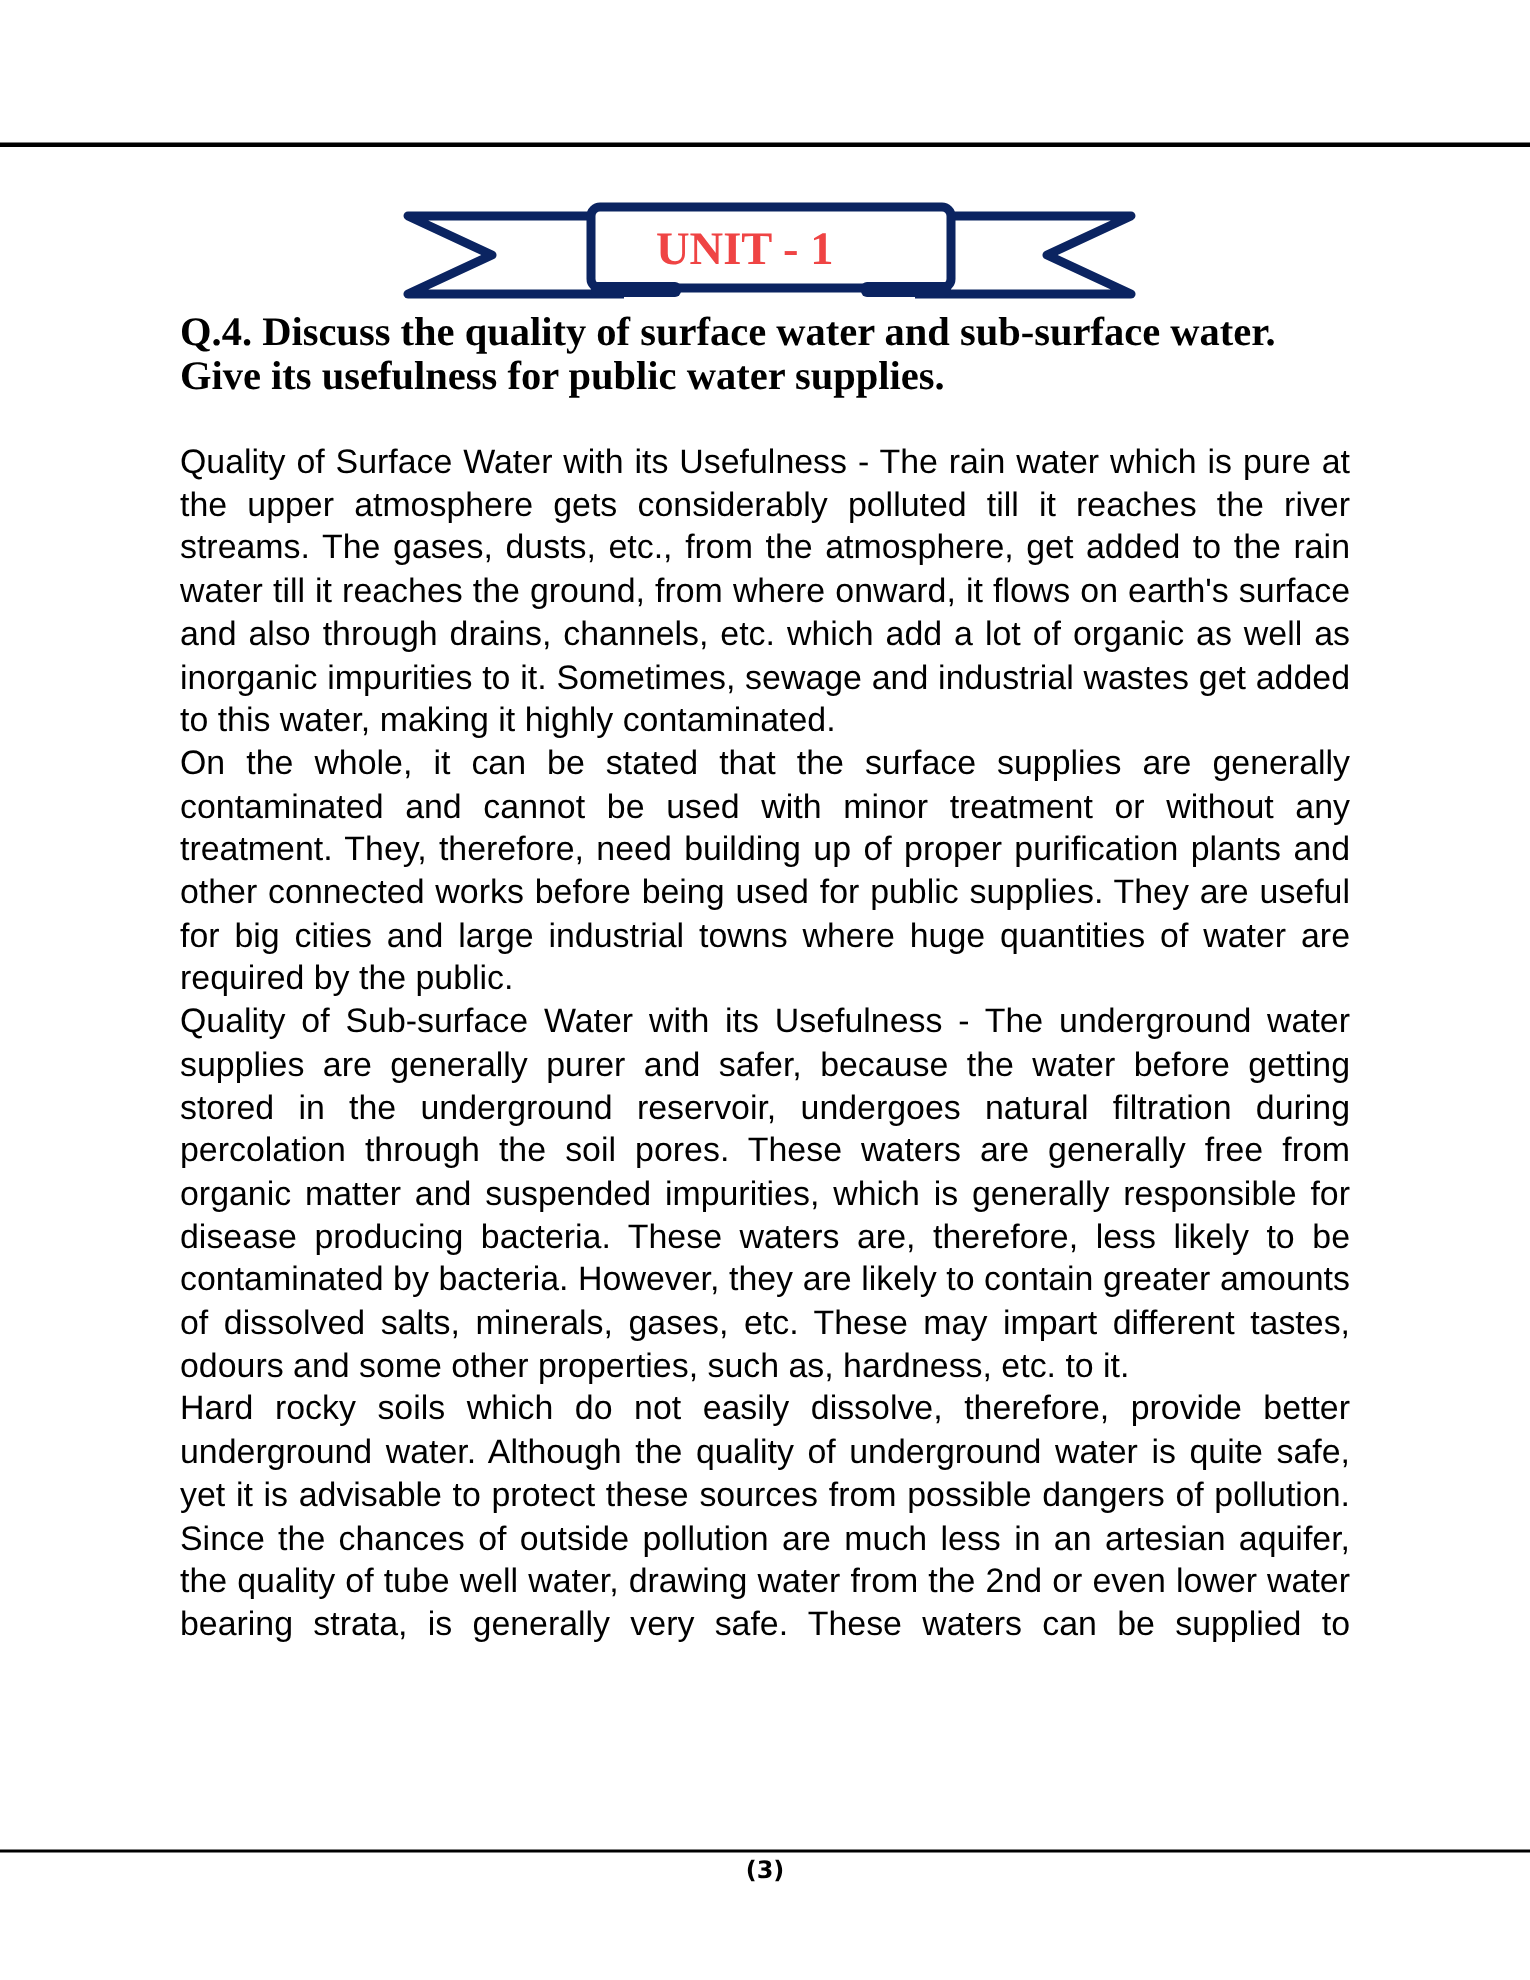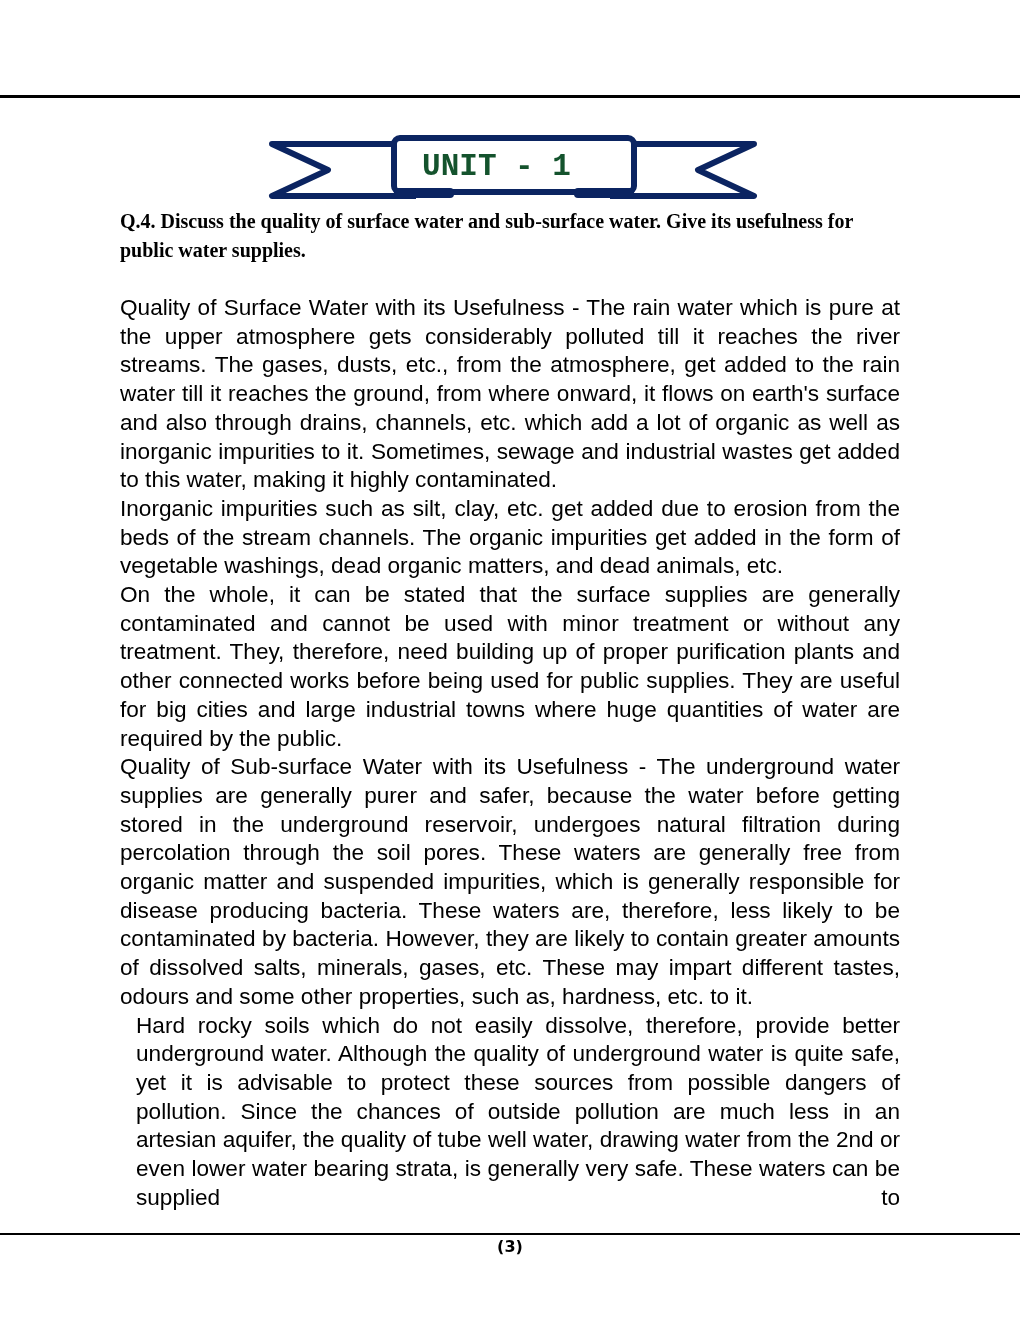--- a/index.html
+++ b/index.html
@@ -3,34 +3,34 @@
   <meta charset="utf-8">
   <style>
     html, body { margin: 0; padding: 0; background: #ffffff; }
     body { width: 1020px; height: 1320px; position: relative; overflow: hidden; }
     .rule-top { position: absolute; left: 0; top: 95px; width: 1020px; height: 3px; background: #000; }
     .rule-bottom { position: absolute; left: 0; top: 1233px; width: 1020px; height: 2px; background: #000; }
     .banner { position: absolute; left: 266px; top: 130px; width: 494px; height: 76px; }
     .banner-title {
       position: absolute; left: 392px; top: 140px; width: 209px; height: 52px;
       display: flex; align-items: center; justify-content: center;
-      font-family: Liberation Mono, monospace; font-weight: bold; font-size: 31px; color: #14532d;
+      font-family: Liberation Serif, serif; font-weight: bold; font-size: 31px; color: #ef4444;
     }
     .question {
       position: absolute; left: 120px; top: 207px; width: 760px;
-      font-family: "Liberation Serif", serif; font-weight: bold; font-size: 20px; line-height: 29px; color: #000;
+      font-family: "Liberation Serif", serif; font-weight: bold; font-size: 27px; line-height: 29px; color: #000;
       margin: 0;
     }
     .content {
       position: absolute; left: 120px; top: 294px; width: 780px;
       font-family: Liberation Sans, sans-serif; font-size: 22.6px; line-height: 28.7px; color: #000;
       text-align: justify;
     }
     .content p { margin: 0; }
-    .content p.last { text-align-last: justify; margin-left: 16px; }
+    .content p.last { text-align-last: justify; }
     .page-number {
       position: absolute; left: 0; top: 1237px; width: 1020px; text-align: center;
       font-family: "DejaVu Sans", sans-serif; font-weight: bold; font-size: 16px; color: #000;
     }
   </style>
 </head>
 <body>
 
 <div class="rule-top"></div>
 
@@ -44,20 +44,19 @@
 
   <rect class="banner-fill" x="128" y="58" width="60" height="10" rx="4" fill="#0b2461"></rect>
   <rect class="banner-fill" x="308" y="58" width="60" height="10" rx="4" fill="#0b2461"></rect>
 </svg>
 <div class="banner-title">UNIT - 1</div>
 
 <h2 class="question">Q.4. Discuss the quality of surface water and sub-surface water. Give its usefulness for public water supplies.</h2>
 
 <div class="content">
   <p>Quality of Surface Water with its Usefulness - The rain water which is pure at the upper atmosphere gets considerably polluted till it reaches the river streams. The gases, dusts, etc., from the atmosphere, get added to the rain water till it reaches the ground, from where onward, it flows on earth's surface and also through drains, channels, etc. which add a lot of organic as well as inorganic impurities to it. Sometimes, sewage and industrial wastes get added to this water, making it highly contaminated.</p>
-  <p>Inorganic impurities such as silt, clay, etc. get added due to erosion from the beds of the stream channels. The organic impurities get added in the form of vegetable washings, dead organic matters, and dead animals, etc.</p>
   <p>On the whole, it can be stated that the surface supplies are generally contaminated and cannot be used with minor treatment or without any treatment. They, therefore, need building up of proper purification plants and other connected works before being used for public supplies. They are useful for big cities and large industrial towns where huge quantities of water are required by the public.</p>
   <p>Quality of Sub-surface Water with its Usefulness - The underground water supplies are generally purer and safer, because the water before getting stored in the underground reservoir, undergoes natural filtration during percolation through the soil pores. These waters are generally free from organic matter and suspended impurities, which is generally responsible for disease producing bacteria. These waters are, therefore, less likely to be contaminated by bacteria. However, they are likely to contain greater amounts of dissolved salts, minerals, gases, etc. These may impart different tastes, odours and some other properties, such as, hardness, etc. to it.</p>
   <p class="last">Hard rocky soils which do not easily dissolve, therefore, provide better underground water. Although the quality of underground water is quite safe, yet it is advisable to protect these sources from possible dangers of pollution. Since the chances of outside pollution are much less in an artesian aquifer, the quality of tube well water, drawing water from the 2nd or even lower water bearing strata, is generally very safe. These waters can be supplied to</p>
 </div>
 
 <div class="rule-bottom"></div>
 <div class="page-number">(3)</div>
 
 </body></html>

